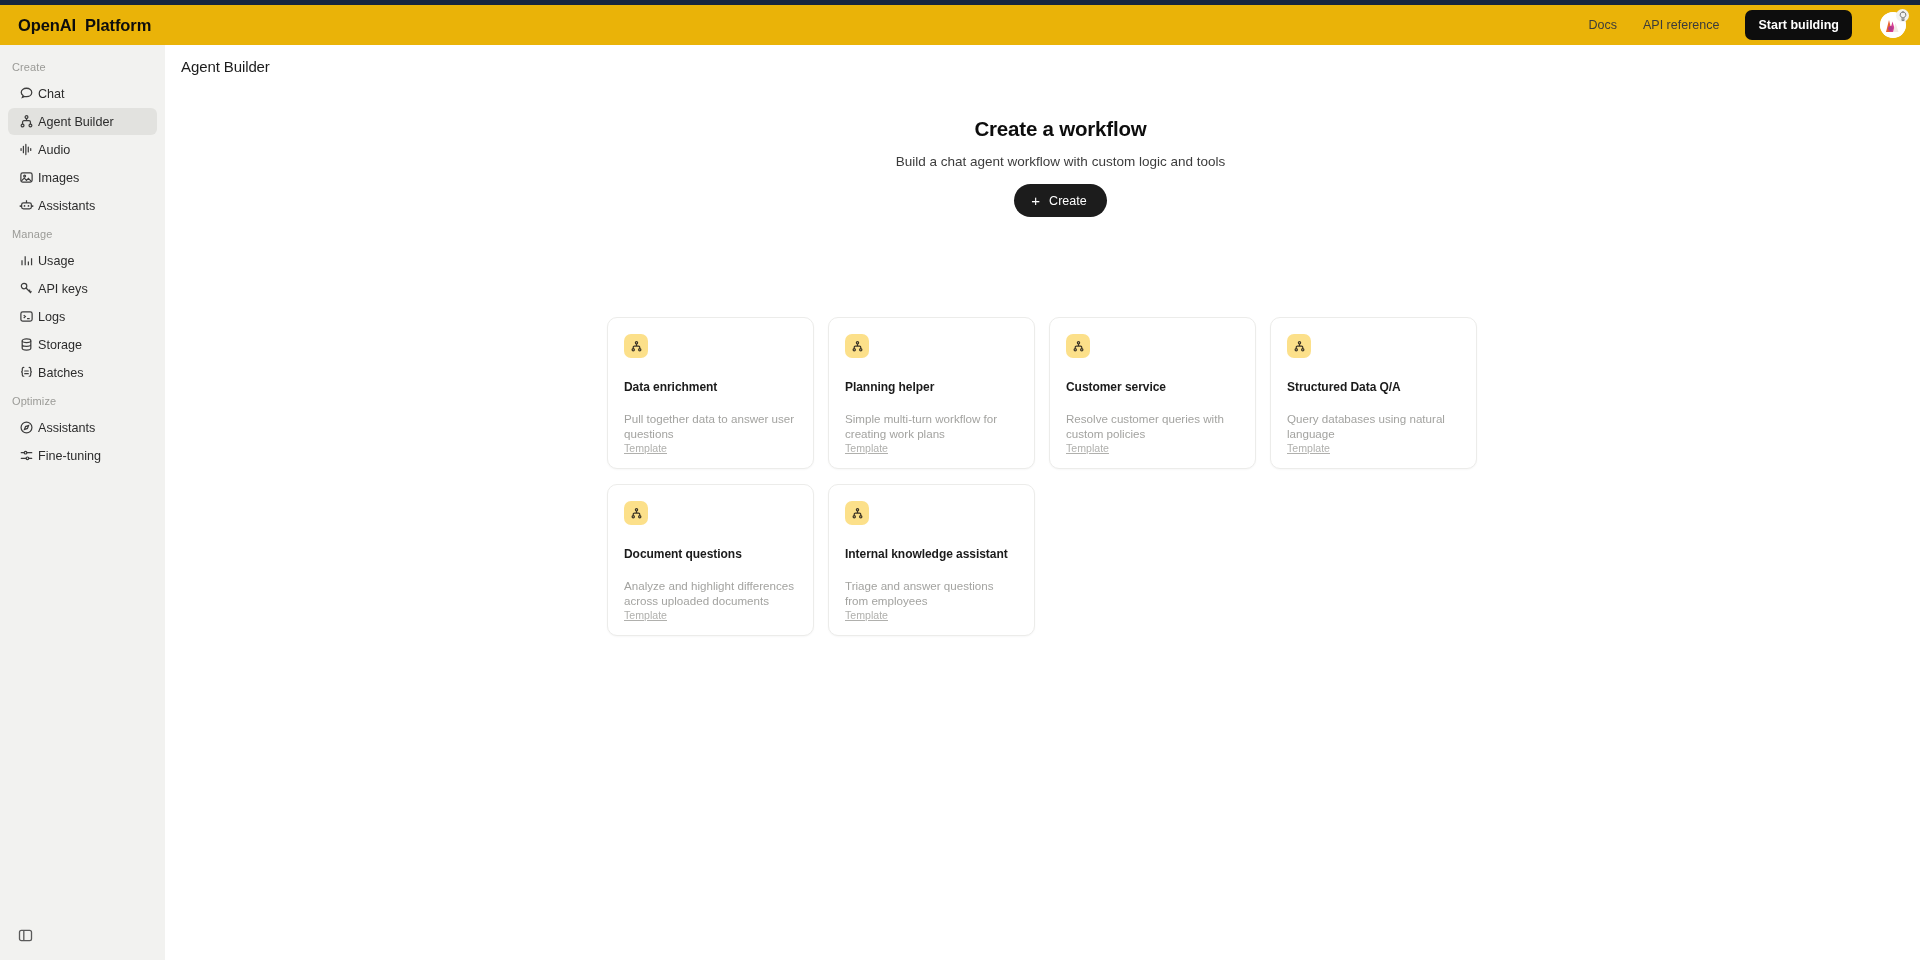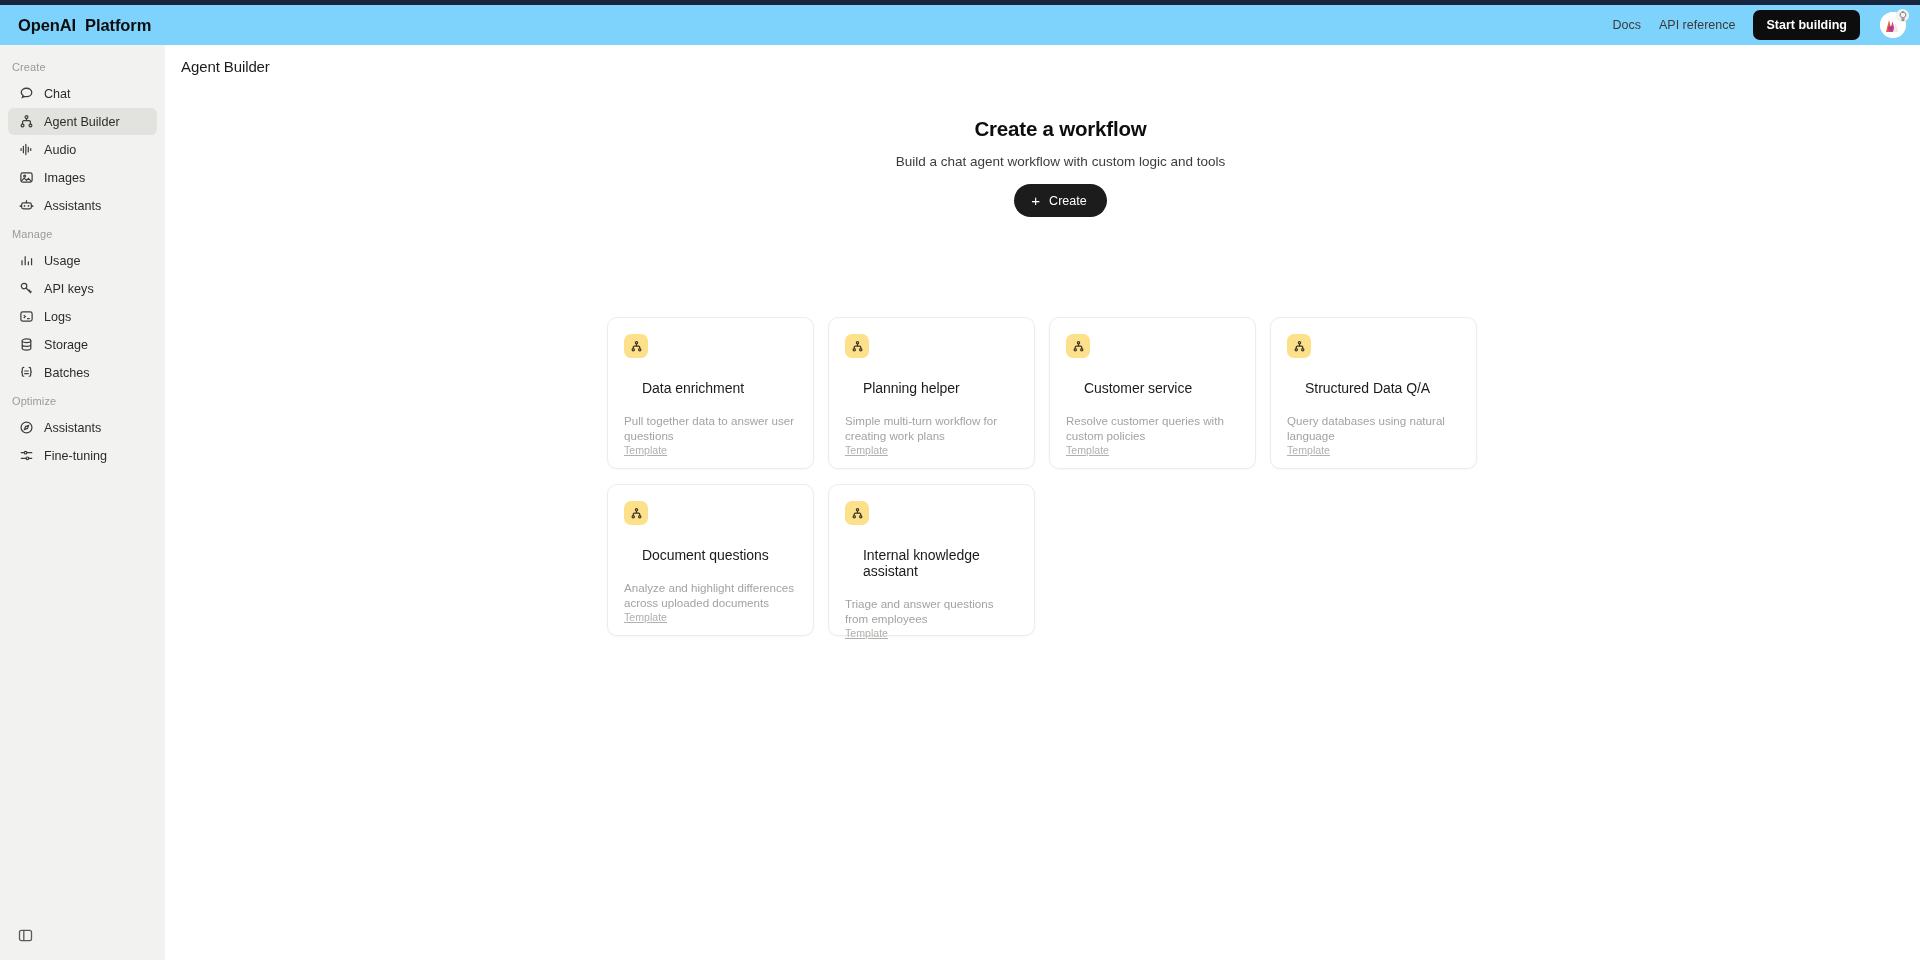--- a/index.html
+++ b/index.html
@@ -21,42 +21,42 @@
     height: 5px;
     background: #17253f;
   }
 
   
   #header {
     position: absolute;
     top: 5px; left: 0;
     width: 1920px;
     height: 40px;
-    background: #7dd3fc;
+    background: #eab308;
     display: flex;
     align-items: center;
     padding: 0 14px 0 14px;
   }
   #brand {
     display: flex;
     align-items: baseline;
     gap: 9px;
     font-size: 16.5px;
     font-weight: 700;
     color: #0d0d0d;
     letter-spacing: -0.1px;
     margin-left: 4px;
   }
   #brand .brand-sub { font-weight: 700; }
 
   #header-right {
     margin-left: auto;
     display: flex;
     align-items: center;
-    gap: 18px;
+    gap: 26px;
   }
   .header-link {
     font-size: 12.5px;
     color: #3b3b3b;
     text-decoration: none;
     white-space: nowrap;
   }
   #start-building-button {
     background: #0d0d0d;
     color: #ffffff;
@@ -104,21 +104,21 @@
   }
   .sidebar-section-label {
     font-size: 11px;
     color: #9b9b97;
     padding: 8px 0 6px 12px;
     letter-spacing: 0.1px;
   }
   .sidebar-item {
     display: flex;
     align-items: center;
-    gap: 10px;
+    gap: 4px;
     height: 27px;
     margin: 1px 8px;
     padding: 0 10px;
     border-radius: 6px;
     cursor: pointer;
     color: #2c2c2c;
     font-size: 12.6px;
     white-space: nowrap;
   }
   .sidebar-item.active { background: #e2e2df; }
@@ -229,25 +229,24 @@
     border-radius: 7px;
     background: #fce08a;
     display: flex;
     align-items: center;
     justify-content: center;
     color: #3b3325;
     flex: 0 0 auto;
   }
   .tc-title {
     margin-top: 22px;
-    font-size: 14px;
-    font-weight: 400;
+    font-size: 12px;
+    font-weight: 700;
     color: #1b1b1b;
     letter-spacing: -0.05px;
-    margin-left: 18px;
   }
   .tc-desc {
     margin-top: 17px;
     font-size: 11.6px;
     line-height: 1.32;
     color: #a3a3a0;
   }
   .tc-footer {
     margin-top: auto;
     font-size: 10.6px;

